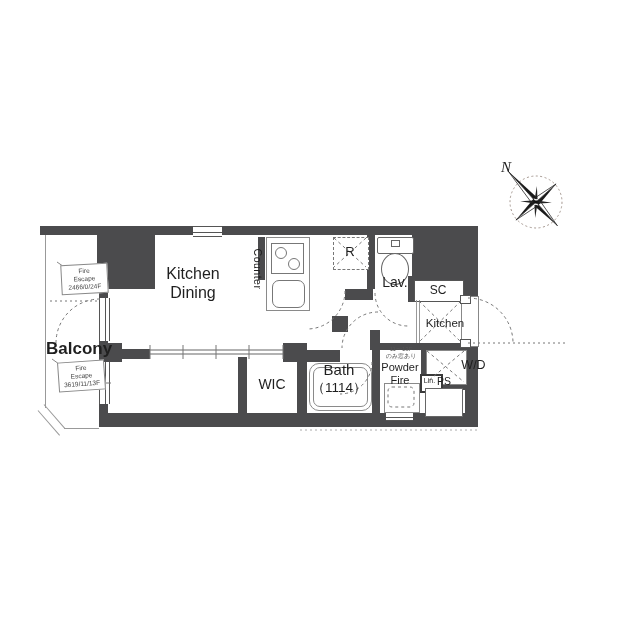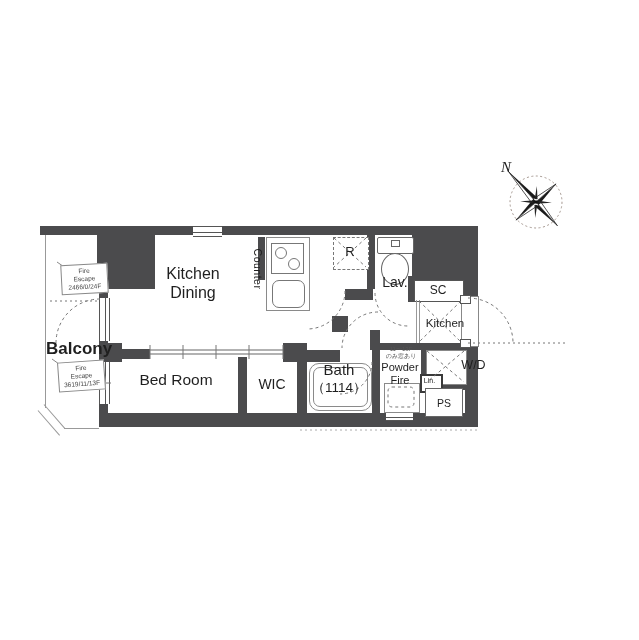--- a/index.html
+++ b/index.html
@@ -160,38 +160,37 @@
     <div>Fire</div>
     <div>Escape</div>
     <div>3619/11/13F</div>
   </div>
 
   <div class="lbl" style="left:133px;top:264px;width:120px;font-size:16px;line-height:19px;">
     <div>Kitchen</div>
     <div>Dining</div>
   </div>
   <div class="lbl" style="left:116px;top:370px;width:120px;font-size:15.5px;line-height:19px;">
-    <div>Bed Room</div>
   </div>
   <div class="lbl" style="left:247px;top:376px;width:50px;font-size:14px;">WIC</div>
   <div class="lbl" style="left:307px;top:361px;width:64px;font-size:15px;line-height:18px;">
     <div>Bath</div>
     <div style="font-size:13.5px;">（1114）</div>
   </div>
   <div class="lbl sm" style="left:380px;top:346px;width:42px;font-size:6px;line-height:7px;">
     <div>11〜13F</div>
     <div>のみ窓あり</div>
   </div>
   <div class="lbl" style="left:376px;top:361px;width:48px;font-size:11px;line-height:12.5px;">
     <div>Powder</div>
     <div>Fire</div>
   </div>
   <div class="lbl" style="left:426px;top:358px;width:39px;font-size:12.5px;margin-left:28px;">W/D</div>
   <div class="lbl" style="left:420px;top:377px;width:19px;font-size:7px;">Lin.</div>
-  <div class="lbl" style="left:429px;top:397px;width:30px;font-size:10.5px;">PS</div>
+  <div class="lbl" style="left:429px;top:375px;width:30px;font-size:10.5px;">PS</div>
   <div class="lbl" style="left:374px;top:274px;width:42px;font-size:14px;">Lav.</div>
   <div class="lbl" style="left:414px;top:283px;width:48px;font-size:12px;">SC</div>
   <div class="lbl" style="left:417px;top:317px;width:56px;font-size:11.5px;">Kitchen</div>
   <div class="lbl" style="left:46px;top:339px;width:56px;font-size:17px;font-weight:bold;">Balcony</div>
   <div class="lbl" style="left:217px;top:262px;width:80px;height:14px;font-size:10.5px;letter-spacing:0.5px;transform:rotate(90deg);">Counter</div>
   <div class="lbl" style="left:340px;top:244px;width:20px;font-size:13px;">R</div>
 
 </div>
 
 </body></html>

